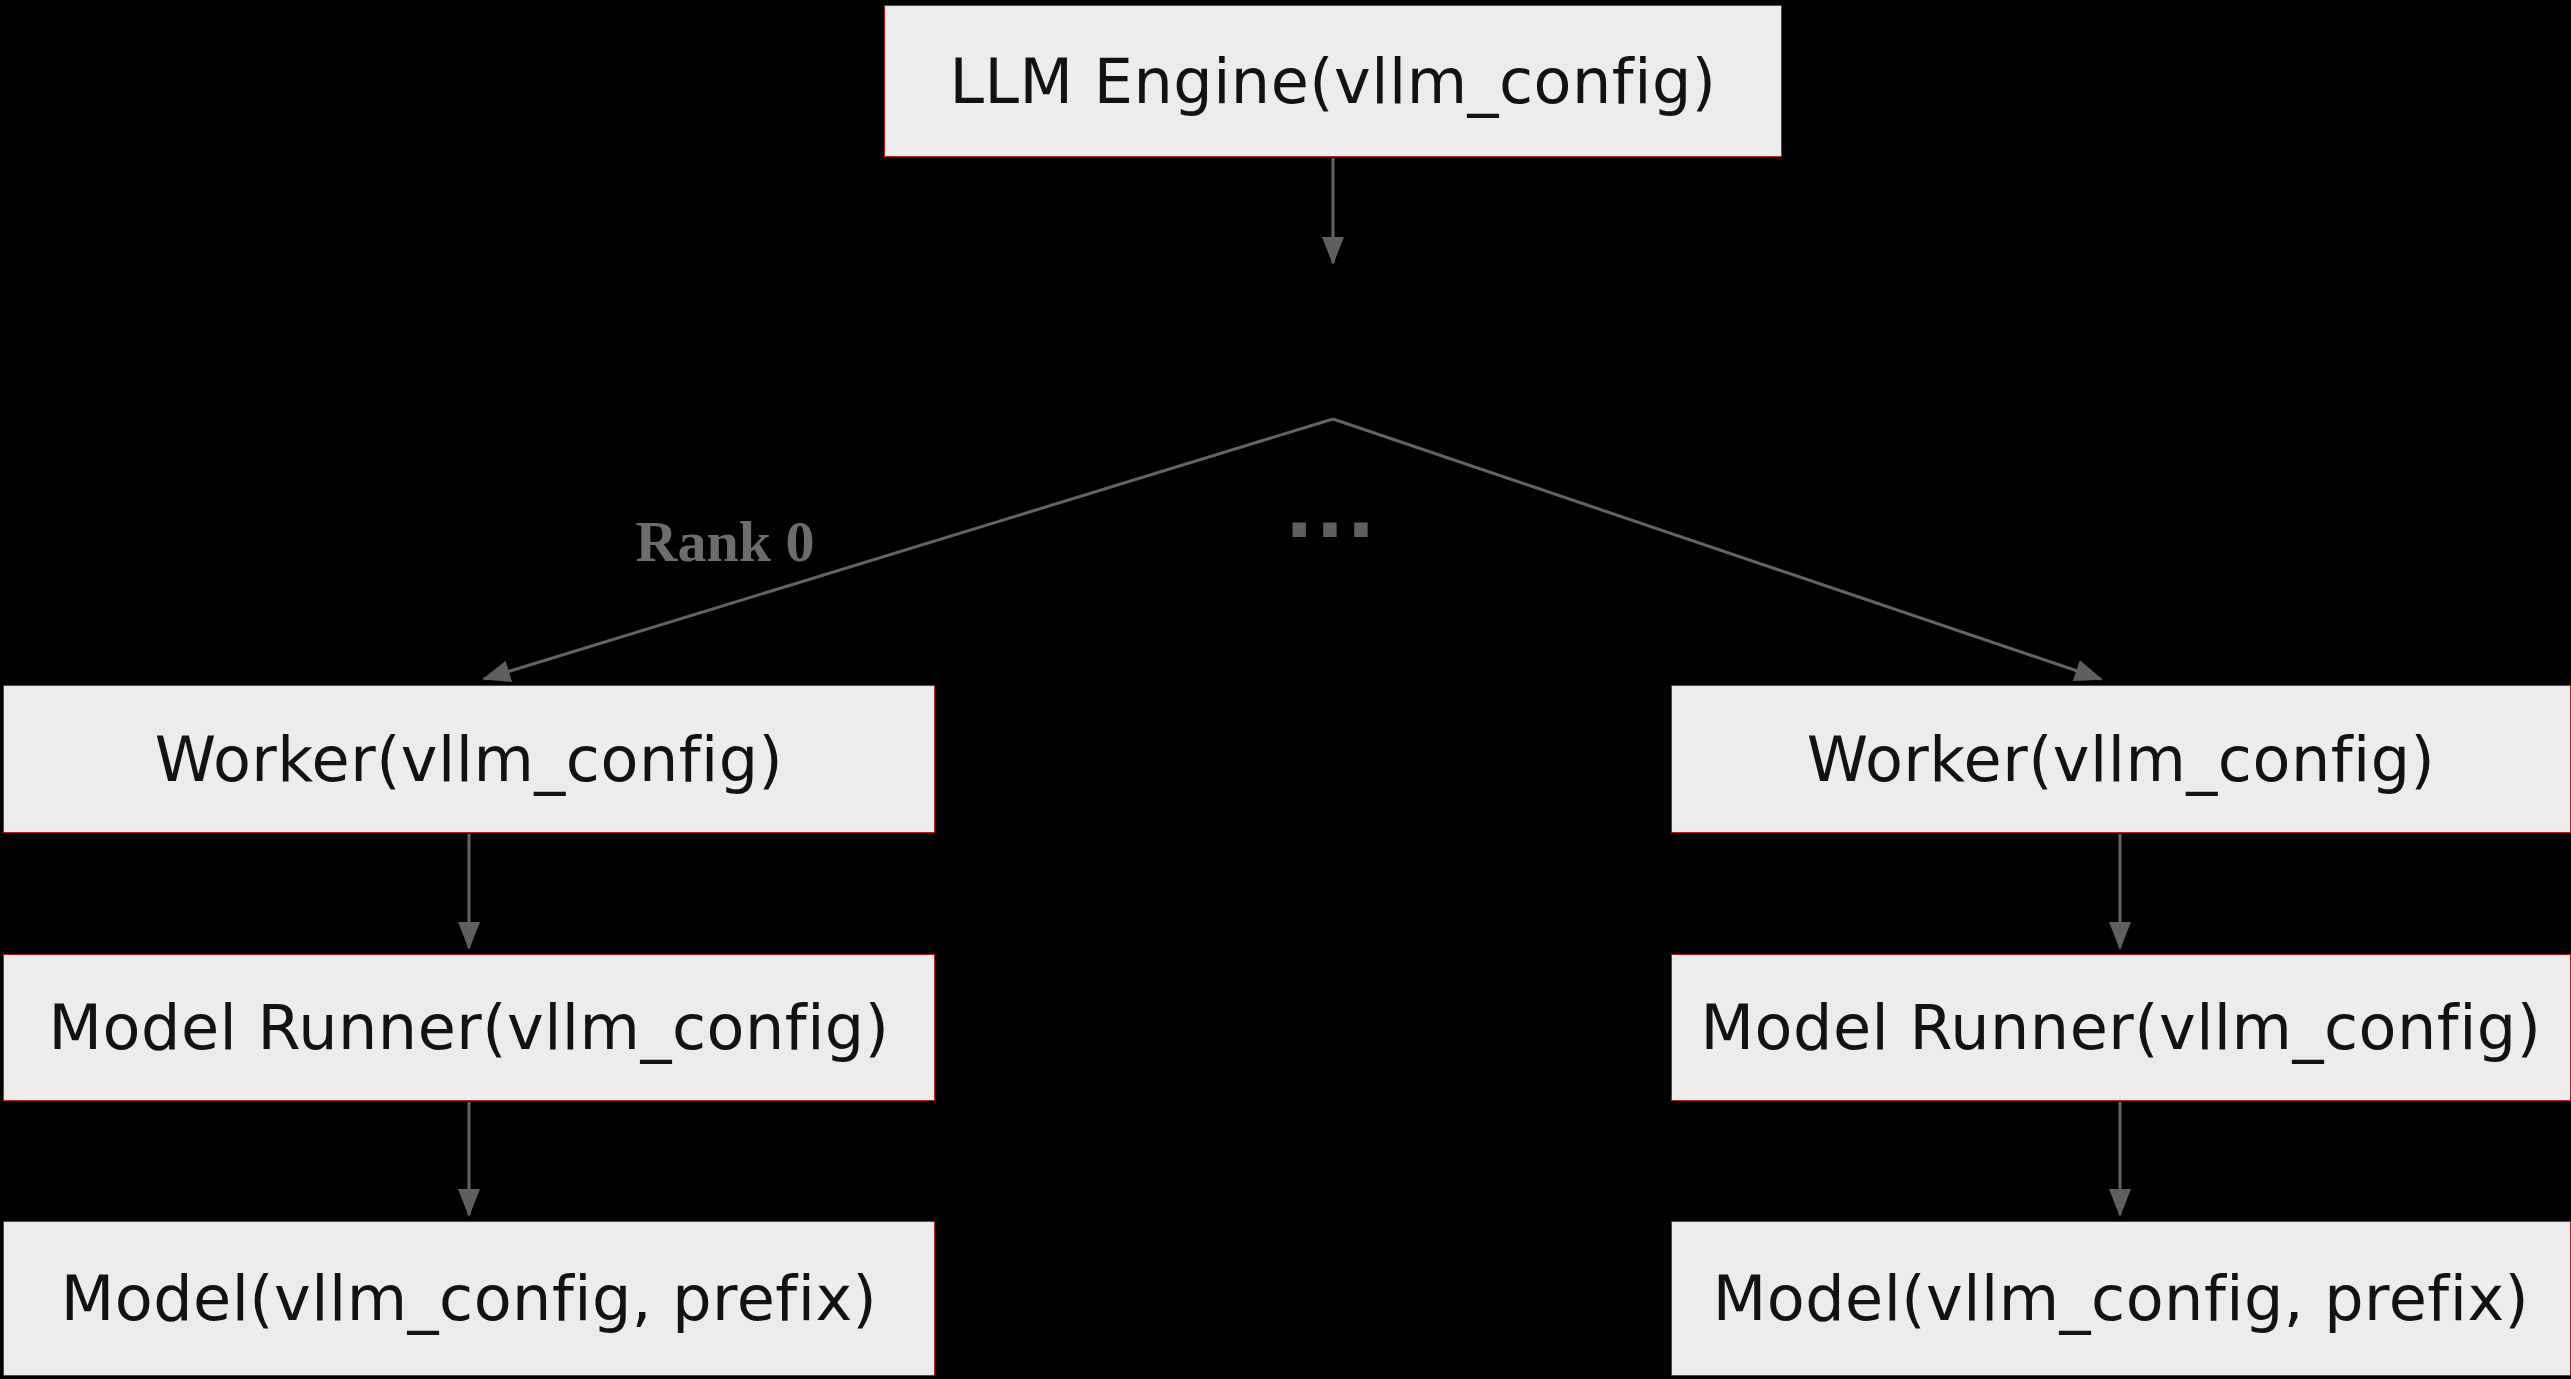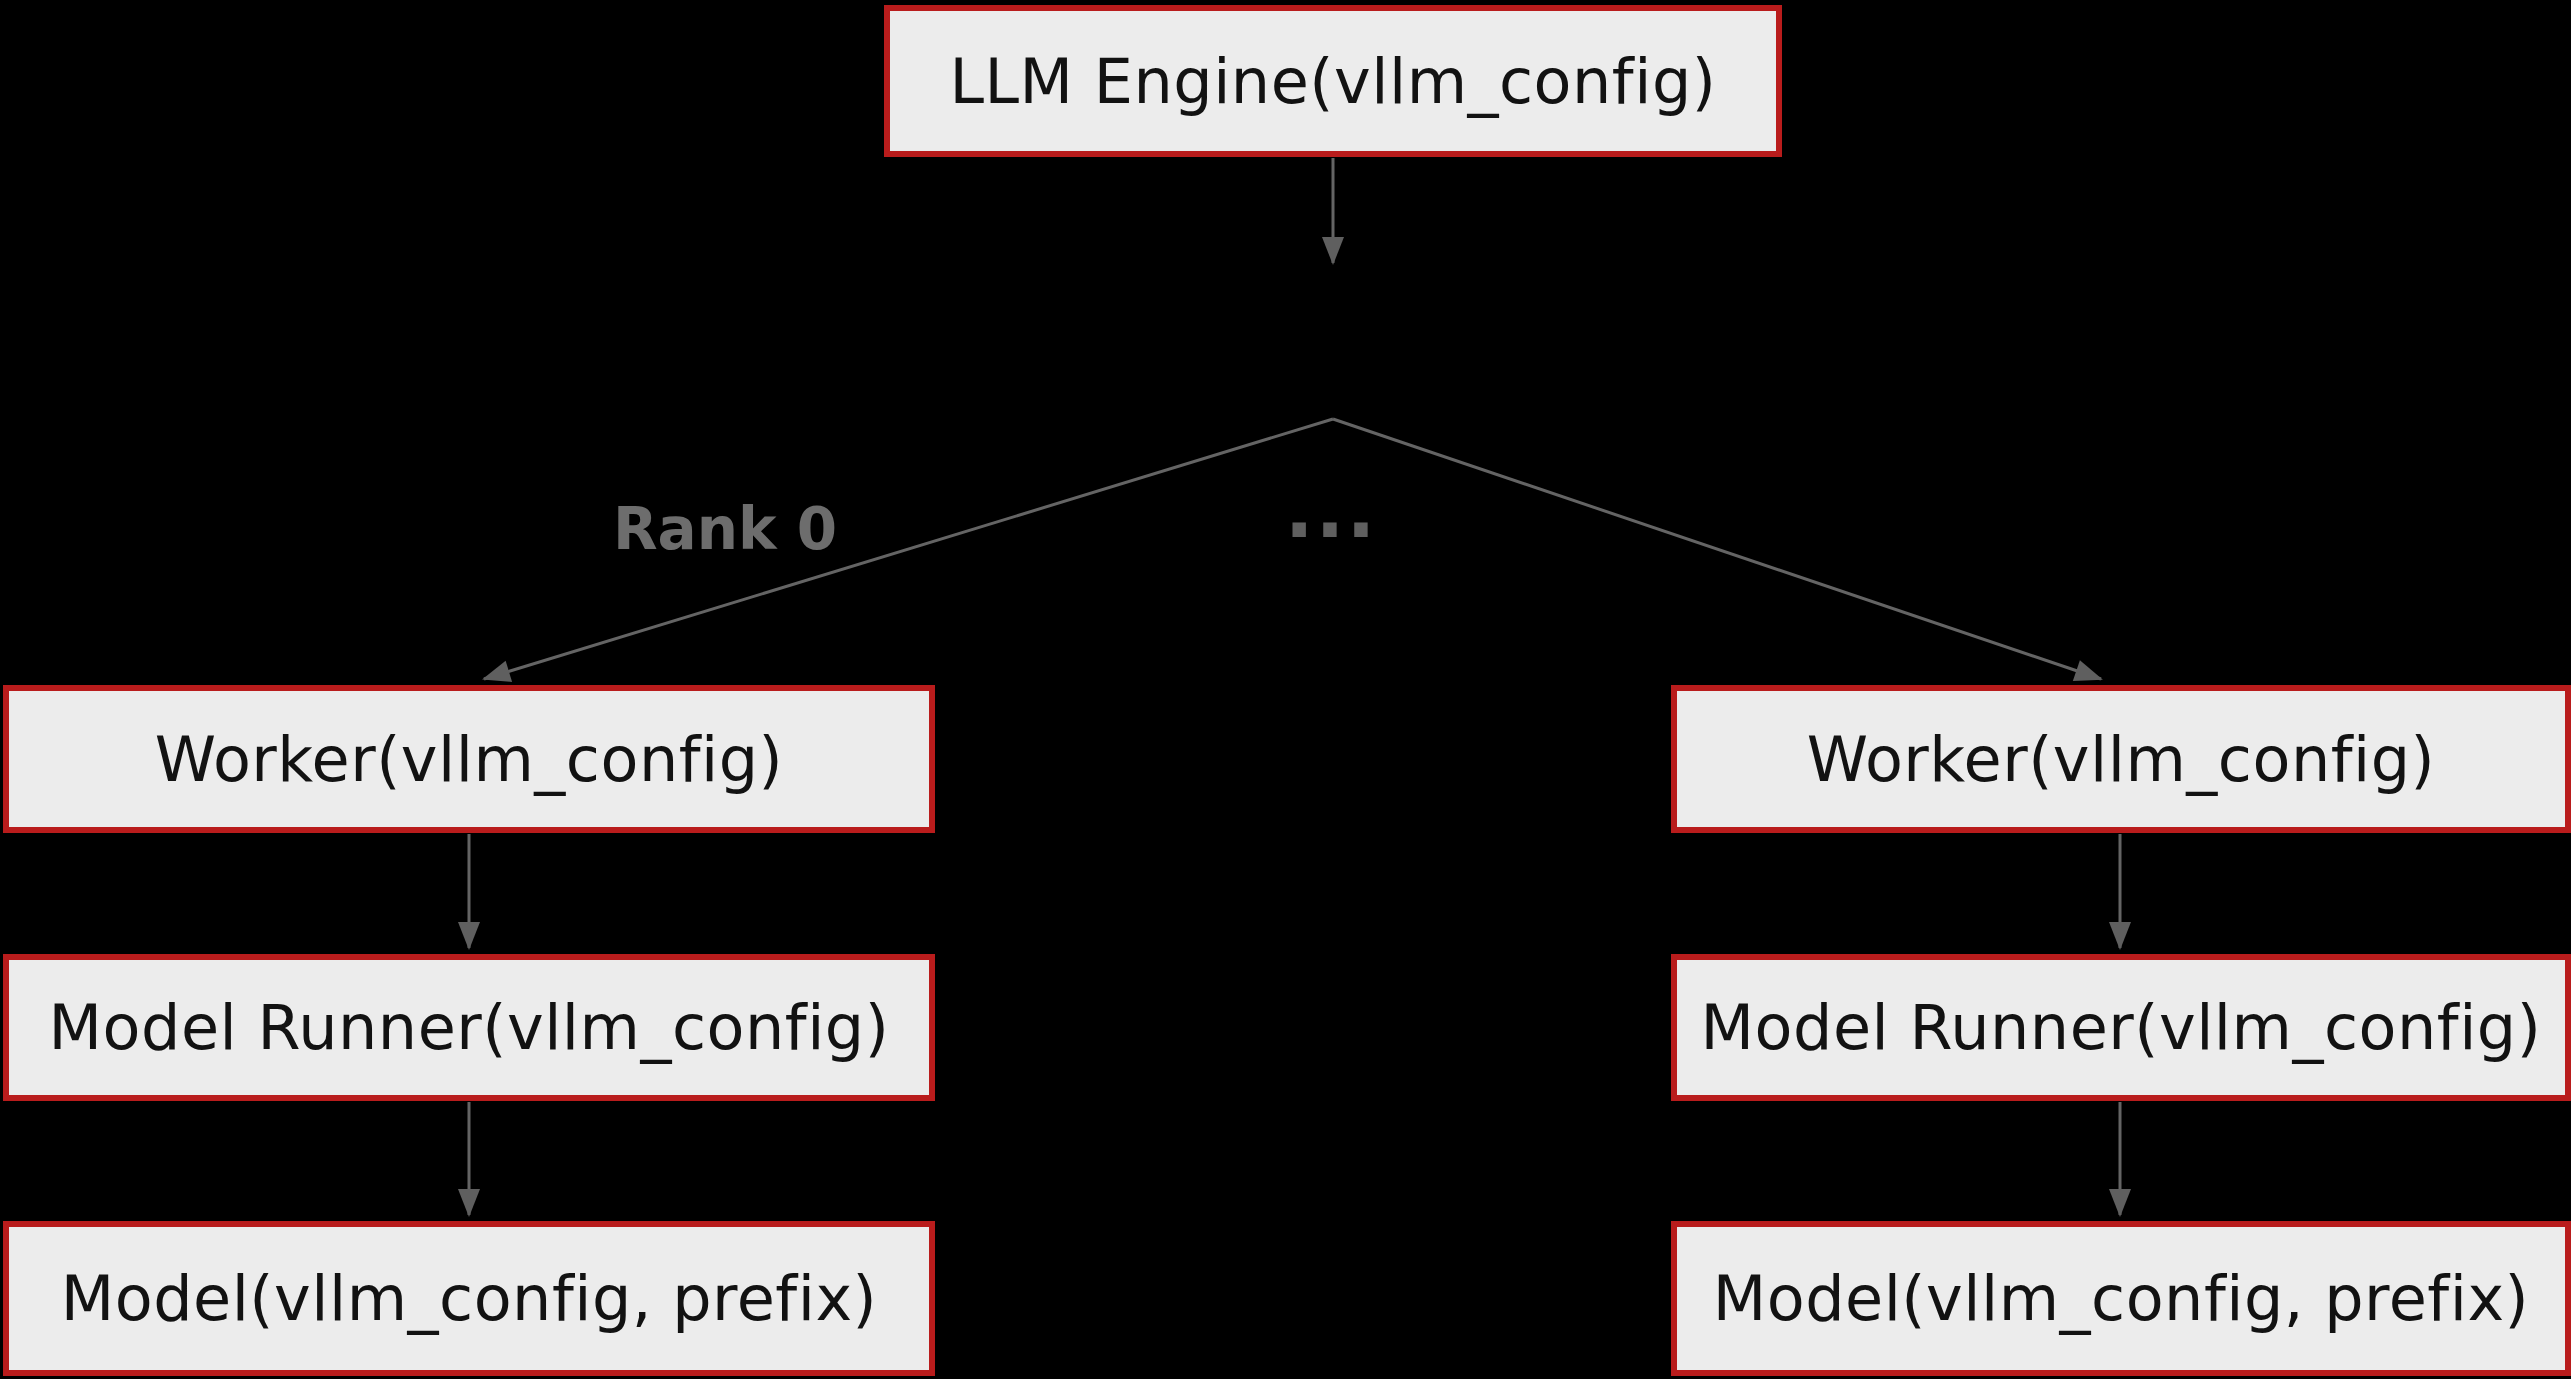--- a/index.html
+++ b/index.html
@@ -24,21 +24,21 @@
   }
   .edge {
     stroke: #646464;
     stroke-width: 3;
     fill: none;
   }
   .node {
     position: absolute;
     box-sizing: border-box;
     background: #ececec;
-    border: 6px solid #b91c1c;
+    border: 1px solid #b91c1c;
     display: flex;
     align-items: center;
     justify-content: center;
   }
   .node-label {
     color: #121212;
     font-size: 62px;
     font-weight: 500;
     white-space: nowrap;
     letter-spacing: 0.5px;
@@ -61,21 +61,21 @@
   }
   
   .n-llm      { left: 884px;  top: 5px;    width: 898px; height: 152px; }
   .n-exec     { left: 884px;  top: 267px;  width: 898px; height: 152px; }
   .n-worker-l { left: 3px;    top: 685px;  width: 932px; height: 148px; }
   .n-runner-l { left: 3px;    top: 954px;  width: 932px; height: 147px; }
   .n-model-l  { left: 3px;    top: 1221px; width: 932px; height: 155px; }
   .n-worker-r { left: 1671px; top: 685px;  width: 900px; height: 148px; }
   .n-runner-r { left: 1671px; top: 954px;  width: 900px; height: 147px; }
   .n-model-r  { left: 1671px; top: 1221px; width: 900px; height: 155px; }
-  .l-rank0 { left: 570px;  top: 484px; width: 310px; height: 90px; }
+  .l-rank0 { left: 570px;  top: 496px; width: 310px; height: 90px; font-family: Liberation Serif, serif; }
   .l-dots  { left: 1260px; top: 445px; width: 142px; height: 110px; }
   .l-rankn { left: 1810px; top: 467px; width: 330px; height: 90px; }
 </style>
 </head>
 <body>
 
 <div class="stage">
 
   <svg class="edges-layer" viewBox="0 0 2571 1379" xmlns="http://www.w3.org/2000/svg">
     <defs>

